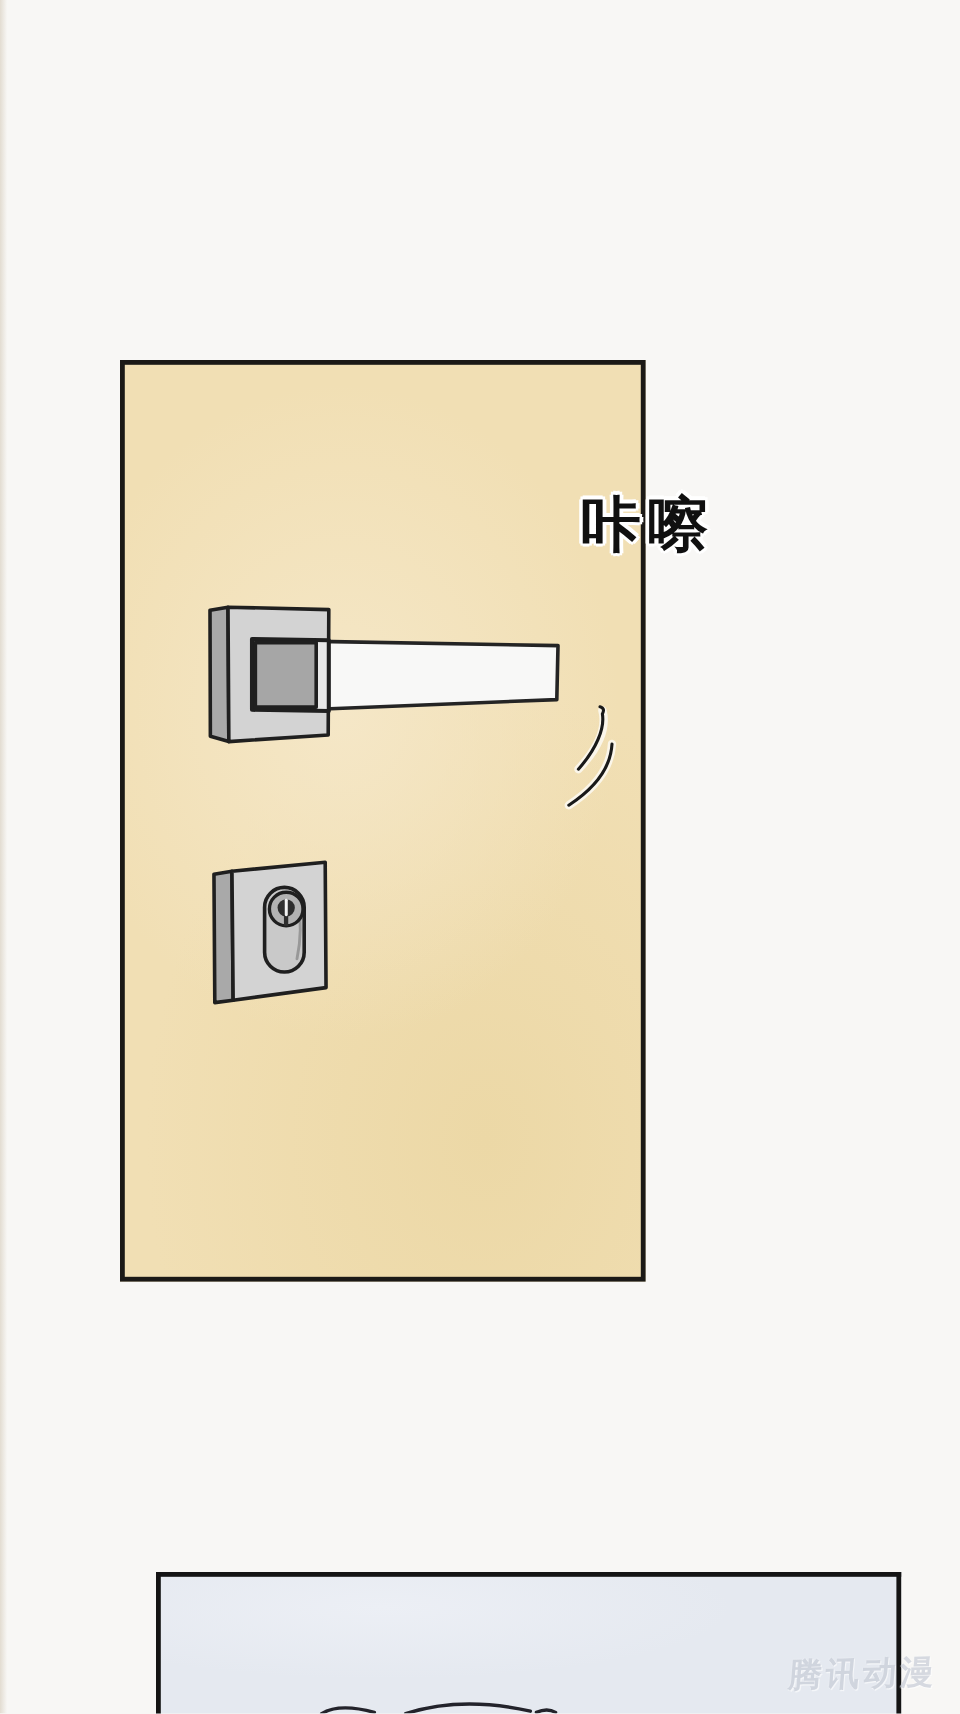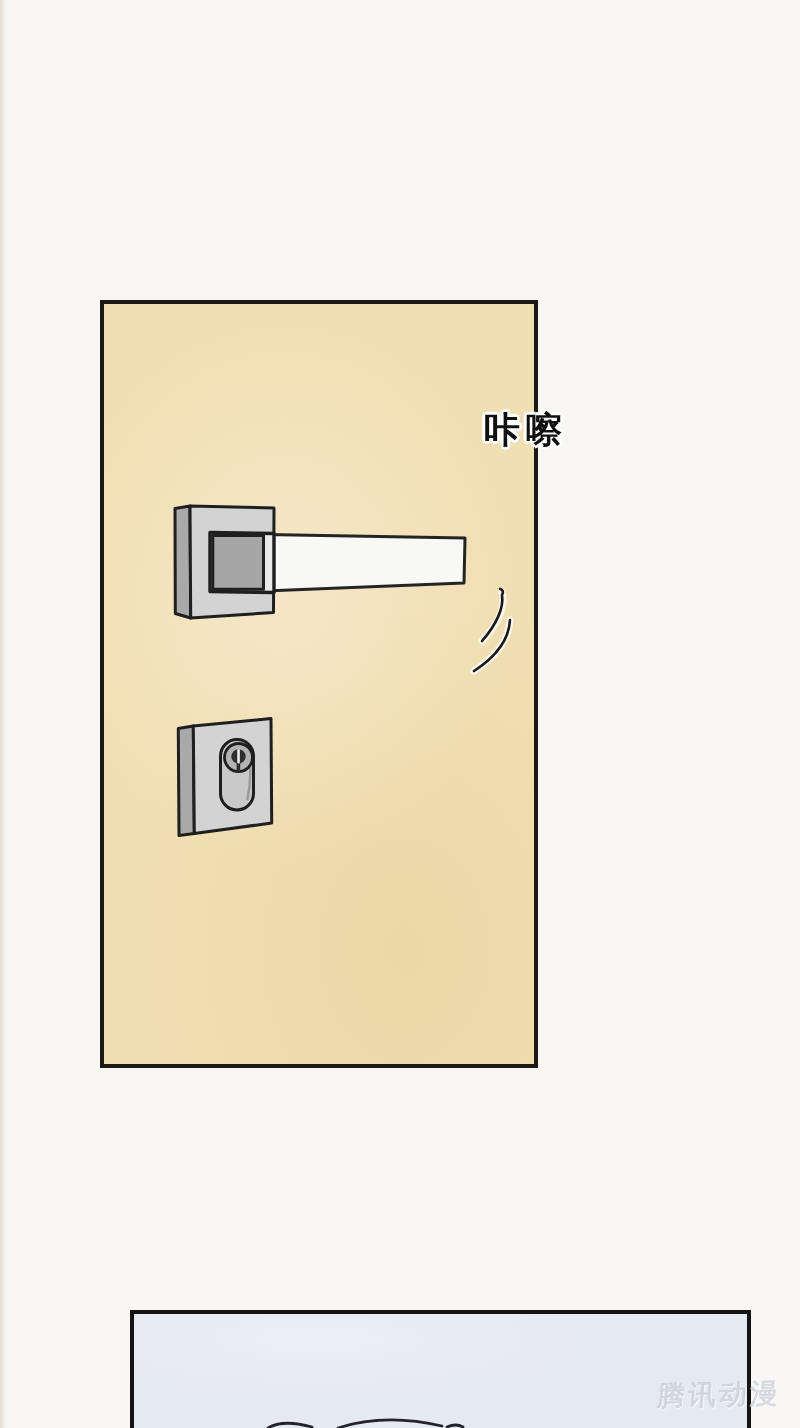--- a/index.html
+++ b/index.html
@@ -70,21 +70,21 @@
   .f-cyl{fill:var(--cylinder-fill);stroke-width:2.8;}
   .f-key{fill:var(--keyhole);stroke:none;}
   .f-slit{fill:var(--keyhole-slit);stroke:none;}
   .motion-halo{fill:none;stroke:#fbf6ea;stroke-width:7;stroke-linecap:round;}
   .motion{fill:none;stroke:#191919;stroke-width:2.6;stroke-linecap:round;}
   .pill-shade{fill:none;stroke:#8f8f8f;stroke-width:2.4;opacity:.85;stroke-linecap:round;}
   .hair{fill:none;stroke:var(--hair-line);stroke-width:2.8;stroke-linecap:round;}
   .sfx{
     position:absolute;left:464px;top:412px;
     z-index:5;
-    font-size:36px;line-height:1;font-weight:900;letter-spacing:6px;
+    font-size:50px;line-height:1;font-weight:900;letter-spacing:6px;
     color:var(--sfx-color);
     white-space:nowrap;
     text-shadow:
       -3px 0 0 var(--sfx-outline), 3px 0 0 var(--sfx-outline),
       0 -3px 0 var(--sfx-outline), 0 3px 0 var(--sfx-outline),
       -2px -2px 0 var(--sfx-outline), 2px 2px 0 var(--sfx-outline),
       -2px 2px 0 var(--sfx-outline), 2px -2px 0 var(--sfx-outline);
     padding-left: 20px;
   }
   .watermark{

